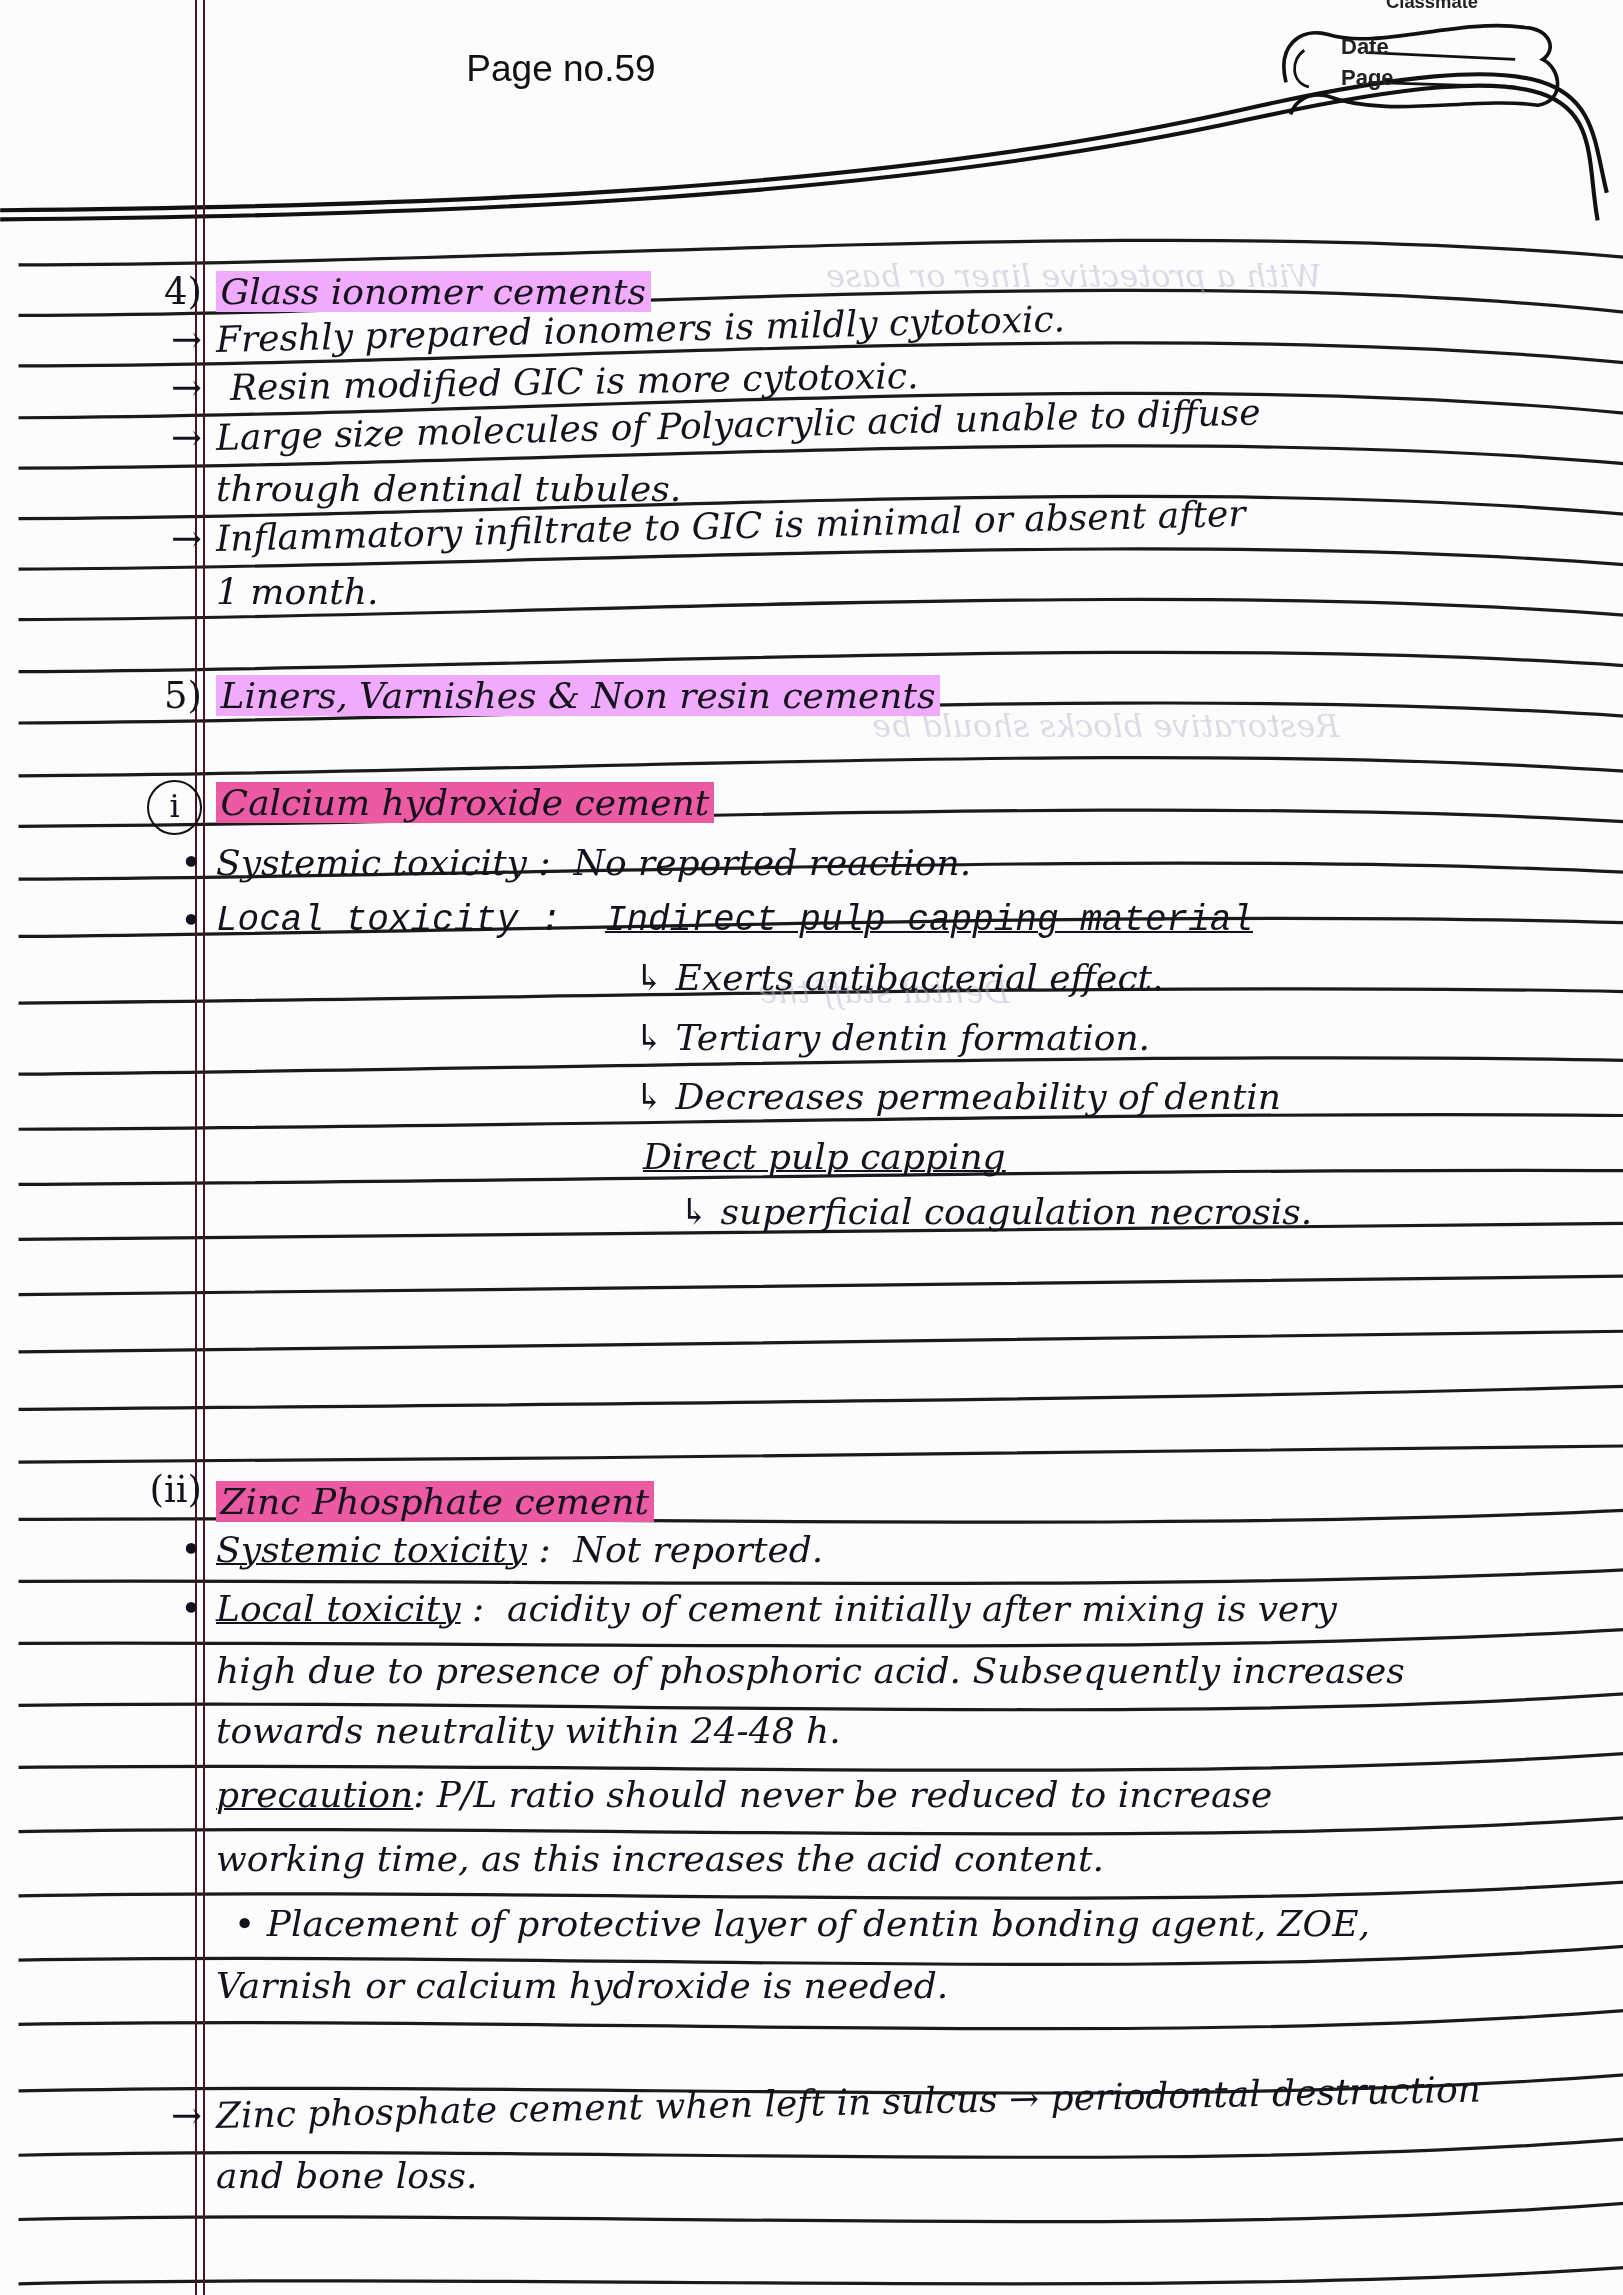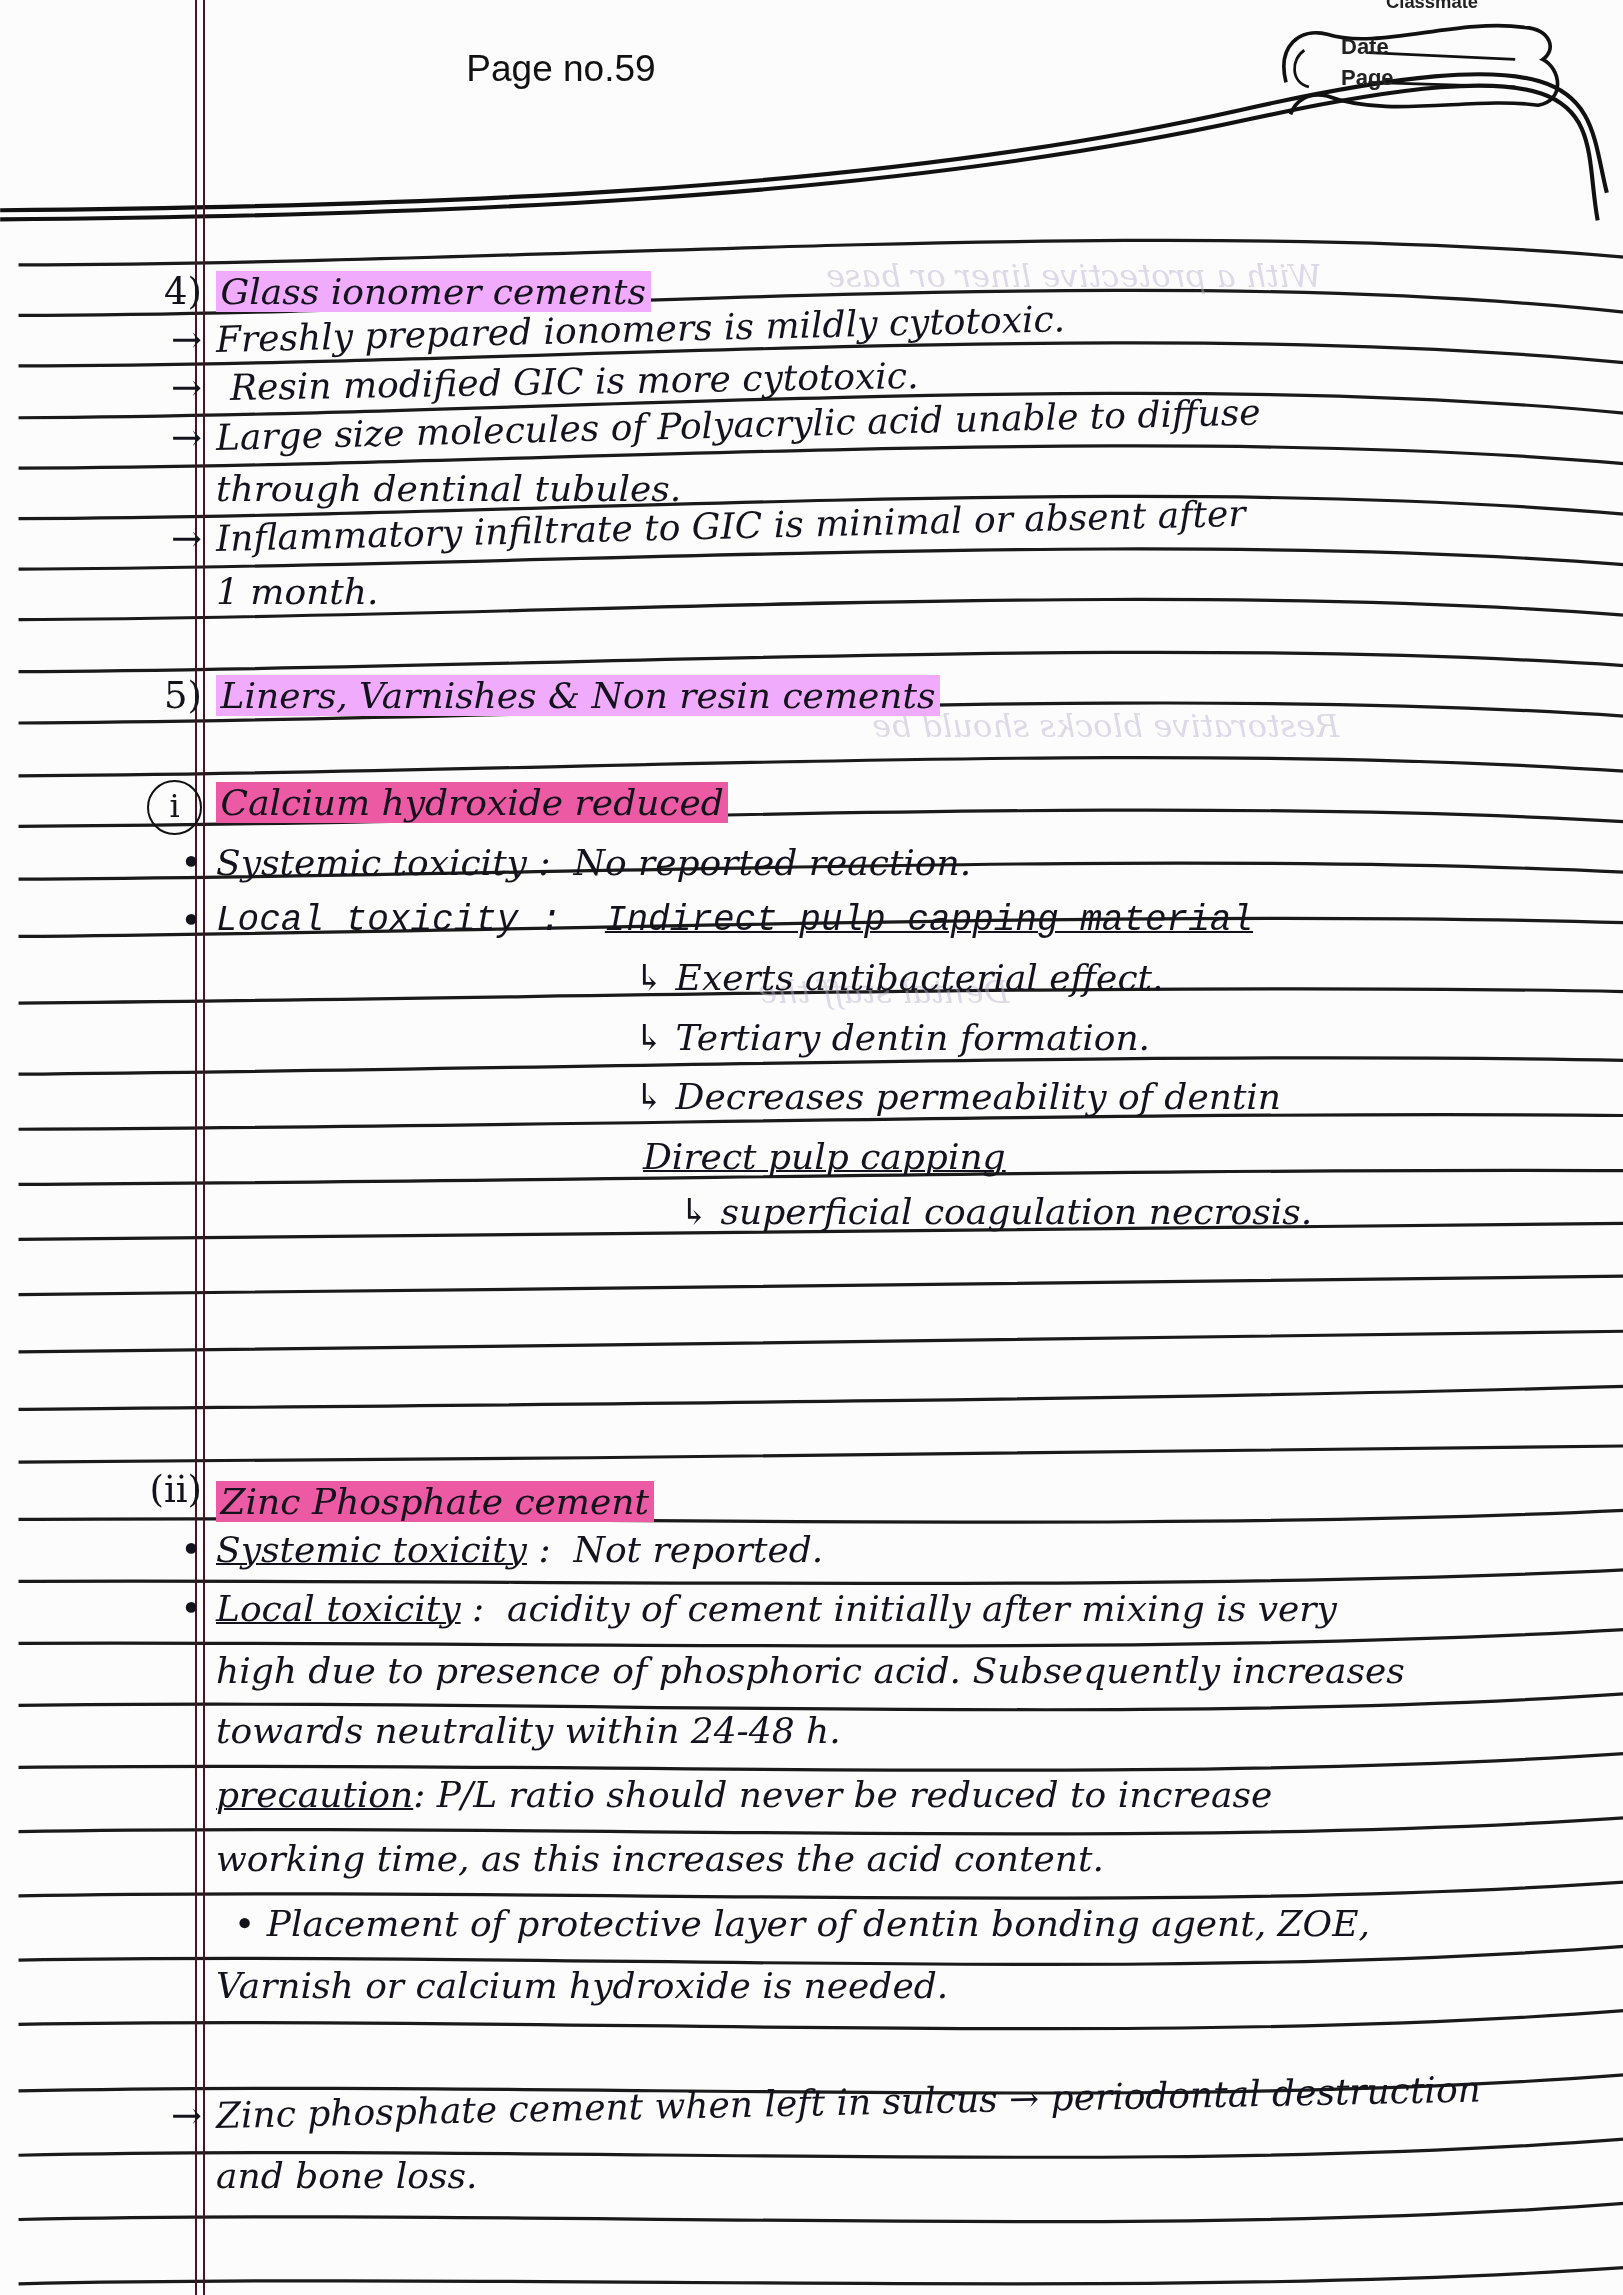--- a/index.html
+++ b/index.html
@@ -149,21 +149,21 @@
 
   <div class="marker" style="top:673px;">5)</div>
   <div class="row" style="top:673px;">
     <span class="hl-yellow">Liners, Varnishes &amp; Non resin cements</span>
   </div>
 
   <div class="marker" style="top:780px;">
     <span class="circ">i</span>
   </div>
   <div class="row" style="top:780px;">
-    <span class="hl-pink">Calcium hydroxide reduced</span>
+    <span class="hl-pink">Calcium hydroxide cement</span>
   </div>
 
   <div class="marker" style="top:840px;">•</div>
   <div class="row" style="top:840px;">
     <span>Systemic toxicity</span> :&nbsp;
     <span>No reported reaction.</span>
   </div>
 
   <div class="marker" style="top:898px;">•</div>
   <div class="row" style="top:898px;font-family:Liberation Mono, monospace;">

